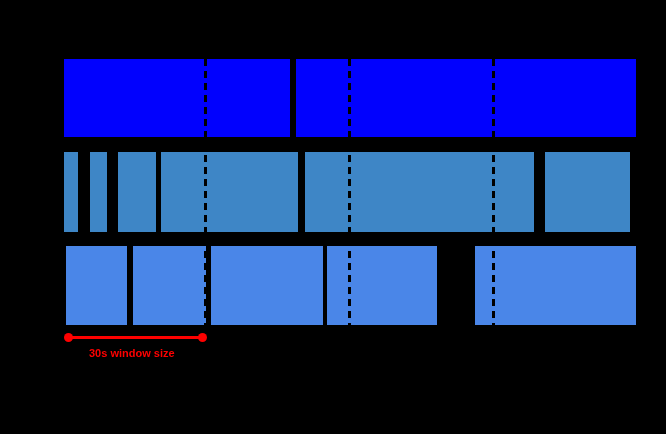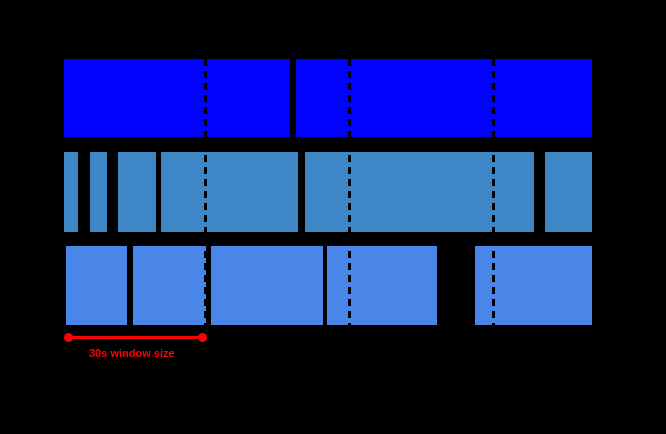--- a/index.html
+++ b/index.html
@@ -7,20 +7,21 @@
     padding: 0;
     background: #000000;
     font-family: "Liberation Sans", sans-serif;
   }
   .canvas {
     position: relative;
     width: 592px;
     height: 434px;
     background: #000000;
     overflow: hidden;
+    padding-left: 44px;
   }
   .bar-segment {
     position: absolute;
     z-index: 1;
   }
   .window-boundary {
     position: absolute;
     width: 3px;
     z-index: 3;
     background: repeating-linear-gradient(

